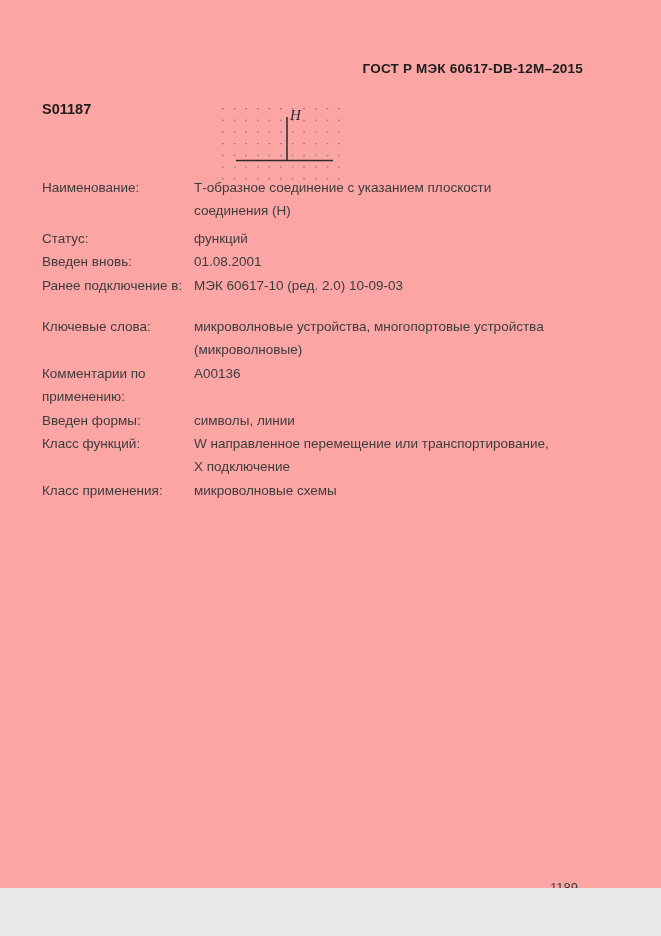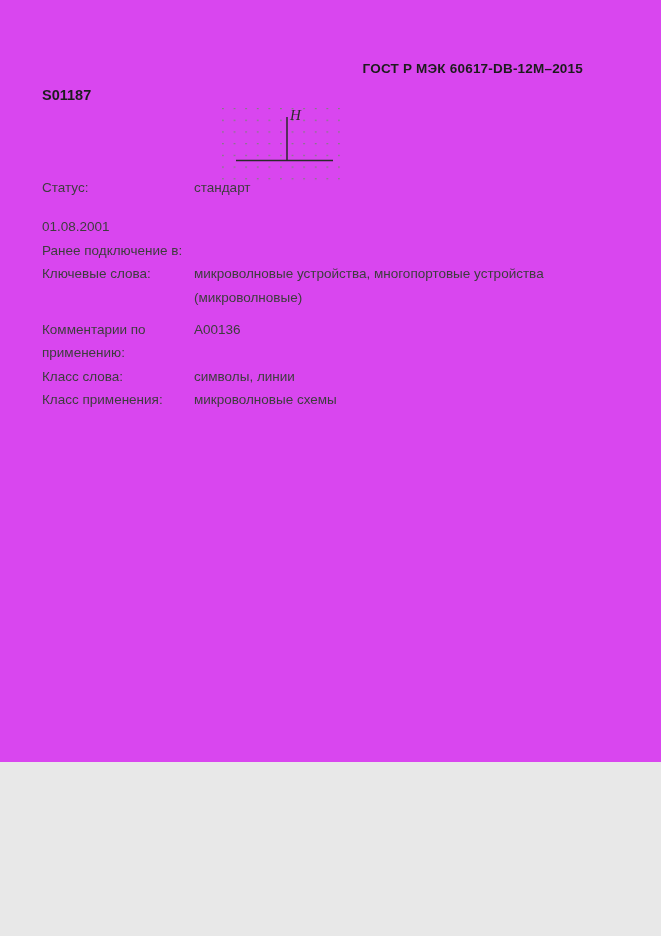--- a/index.html
+++ b/index.html
@@ -3,39 +3,39 @@
 <meta charset="utf-8">
 <style>
   html, body {
     margin: 0;
     padding: 0;
     background: #e8e8e8;
   }
   .page {
     position: relative;
     width: 661px;
-    height: 762px;
+    height: 888px;
     margin: 0 auto;
-    background: #d946ef;
+    background: #fca5a5;
     font-family: "Liberation Sans", sans-serif;
     color: #3d3d3d;
     overflow: hidden;
   }
   .doc-header {
     position: absolute;
     top: 61px;
     right: 78px;
     font-size: 13.5px;
     font-weight: bold;
     color: #1c1c1c;
     letter-spacing: 0.2px;
   }
   .symbol-id {
     position: absolute;
-    top: 87px;
+    top: 101px;
     left: 42px;
     font-size: 14.5px;
     font-weight: bold;
     color: #1c1c1c;
   }
   .symbol-box {
     position: absolute;
     left: 222px;
     top: 99px;
     width: 124px;
@@ -47,22 +47,22 @@
     top: 176px;
     width: 545px;
     font-size: 13.5px;
     line-height: 23.4px;
   }
   .prop-row {
     display: flex;
     align-items: flex-start;
   }
   
-  .prop-row:nth-child(2) { margin-top: 16px; align-items: center; }
-  .prop-row:nth-child(5) { margin-top: 9px; }
+  .prop-row:nth-child(2) { margin-top: 4px; align-items: center; }
+  .prop-row:nth-child(5) { margin-top: 18px; }
   .prop-label {
     width: 152px;
     flex: 0 0 152px;
     white-space: pre-line;
   }
   .prop-value {
     width: 362px;
     white-space: pre-line;
   }
   .page-number {
@@ -91,44 +91,56 @@
       </defs>
       <rect x="0" y="6" width="124" height="80" fill="url(#dotgrid)"></rect>
       <line x1="14" y1="61.5" x2="111" y2="61.5" stroke="#2a2a2a" stroke-width="1.5"></line>
       <line x1="65" y1="18" x2="65" y2="61.5" stroke="#2a2a2a" stroke-width="1.5"></line>
       <text x="68" y="21" font-family="Liberation Serif, serif" font-style="italic" font-size="15" fill="#2a2a2a">H</text>
     </svg>
   </div>
 
   <div class="props">
     <div class="prop-row">
-      <div class="prop-label">Статус:</div>
-      <div class="prop-value">стандарт</div>
+      <div class="prop-label">Наименование:</div>
+      <div class="prop-value">Т-образное соединение с указанием плоскости
+соединения (H)</div>
     </div>
     <div class="prop-row">
+      <div class="prop-label">Статус:</div>
+      <div class="prop-value">функций</div>
+    </div>
+    <div class="prop-row">
+      <div class="prop-label">Введен вновь:</div>
       <div class="prop-value">01.08.2001</div>
     </div>
     <div class="prop-row">
       <div class="prop-label">Ранее подключение в:</div>
+      <div class="prop-value">МЭК 60617-10 (ред. 2.0) 10-09-03</div>
     </div>
     <div class="prop-row">
       <div class="prop-label">Ключевые слова:</div>
       <div class="prop-value">микроволновые устройства, многопортовые устройства
 (микроволновые)</div>
     </div>
     <div class="prop-row">
     </div>
     <div class="prop-row">
       <div class="prop-label">Комментарии по
 применению:</div>
       <div class="prop-value">A00136</div>
     </div>
     <div class="prop-row">
-      <div class="prop-label">Класс слова:</div>
+      <div class="prop-label">Введен формы:</div>
       <div class="prop-value">символы, линии</div>
+    </div>
+    <div class="prop-row">
+      <div class="prop-label">Класс функций:</div>
+      <div class="prop-value">W направленное перемещение или транспортирование,
+X подключение</div>
     </div>
     <div class="prop-row">
       <div class="prop-label">Класс применения:</div>
       <div class="prop-value">микроволновые схемы</div>
     </div>
   </div>
 
   <div class="page-number">1189</div>
 
 </div>

